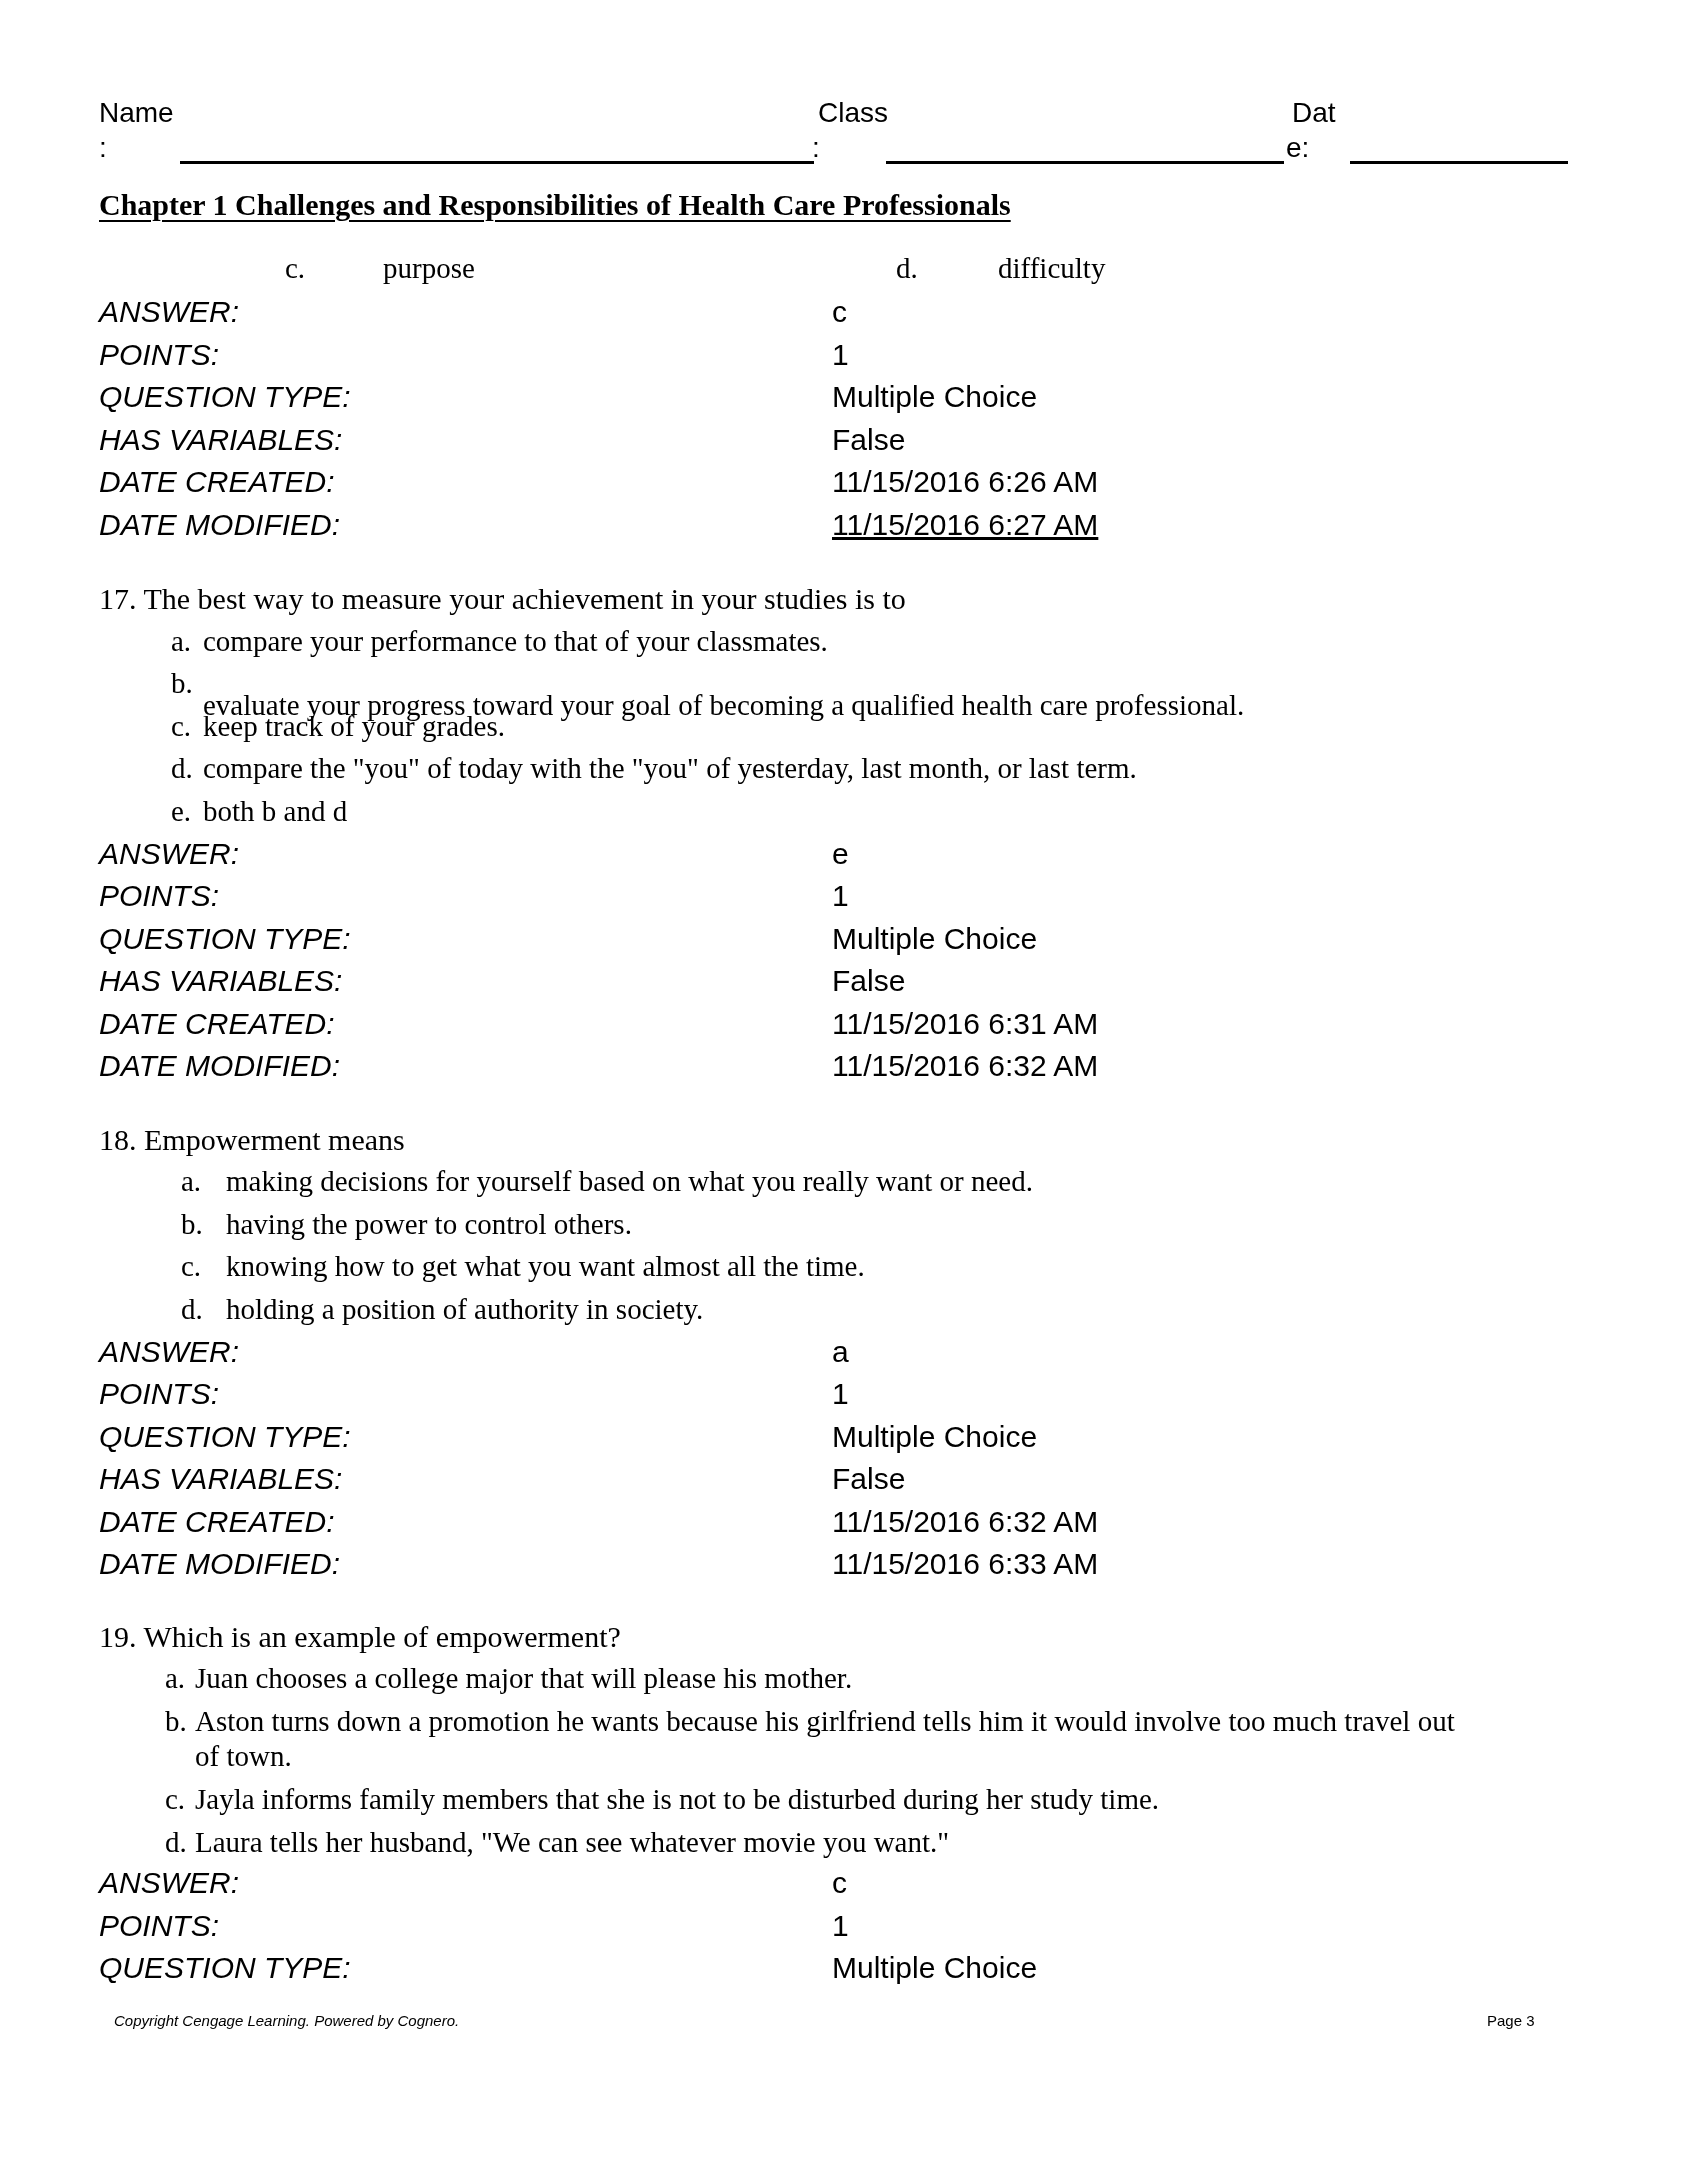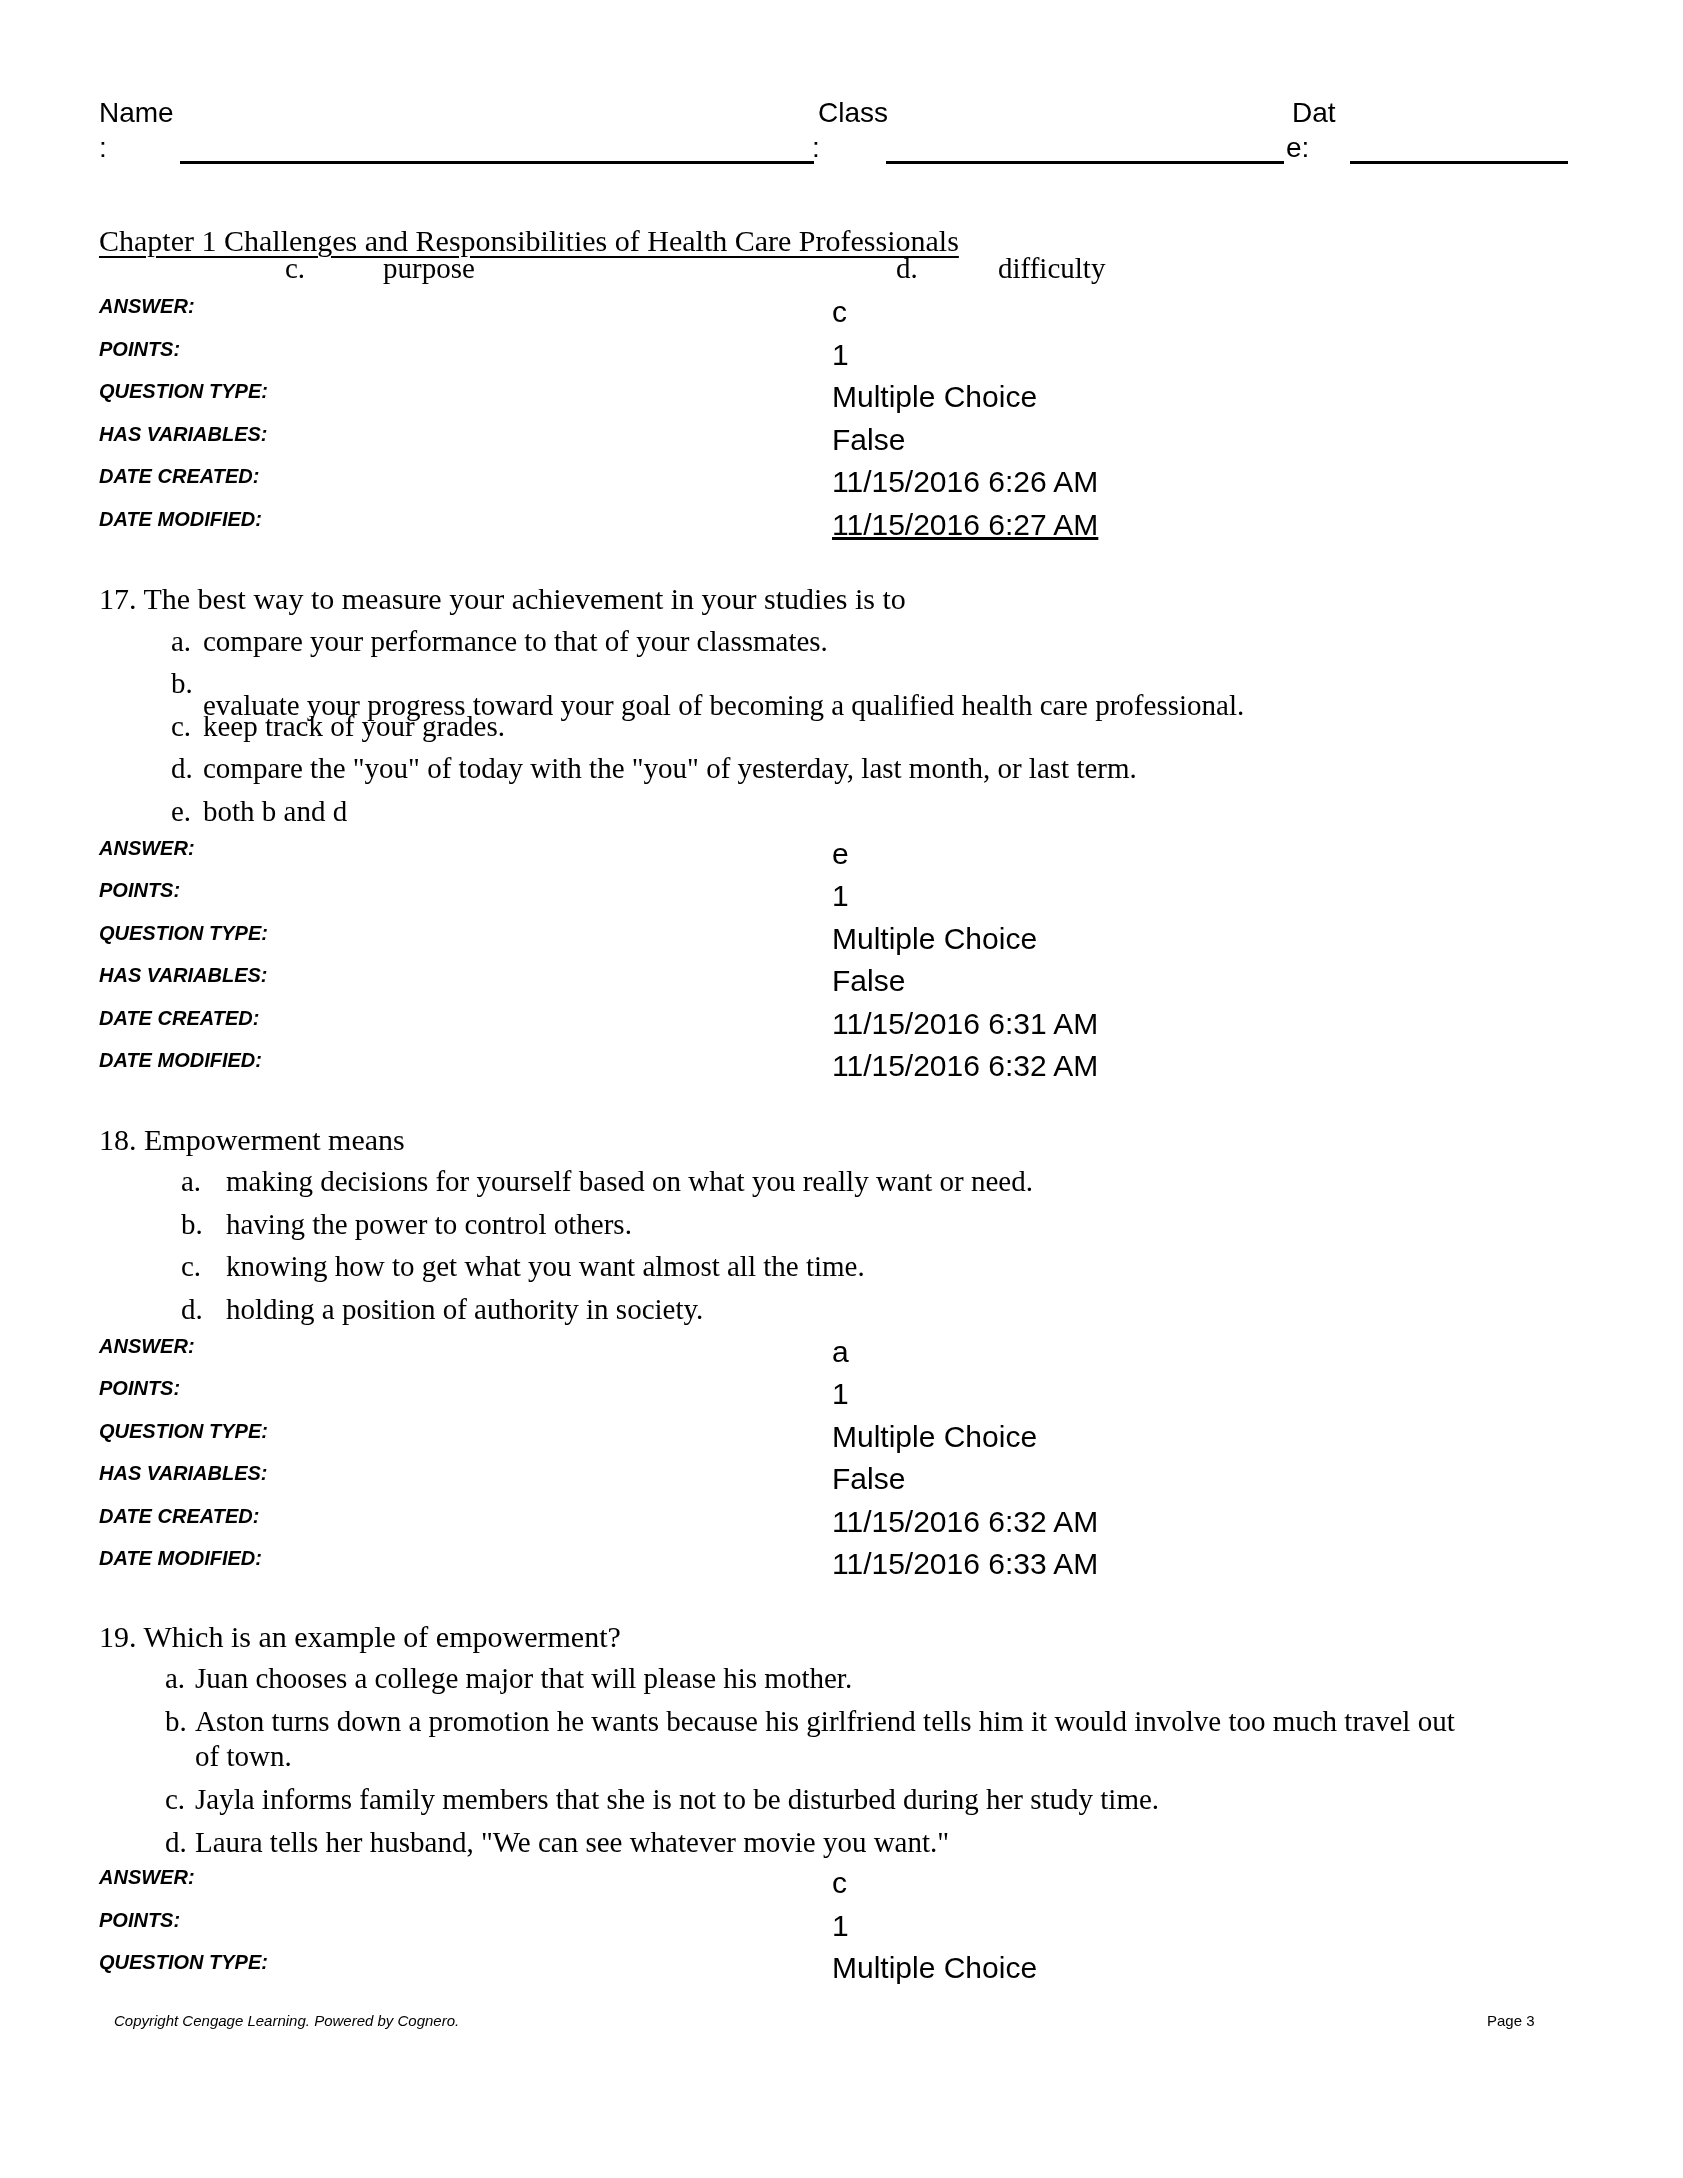--- a/index.html
+++ b/index.html
@@ -2,22 +2,22 @@
 <html><head>
 <meta charset="utf-8">
 <style>
   html,body{margin:0;padding:0;background:#fff;}
   body{width:1683px;height:2178px;position:relative;overflow:hidden;color:#000;}
   .sans{font-family:"Liberation Sans",sans-serif;}
   .serif{font-family:"Liberation Serif",serif;}
   .abs{position:absolute;white-space:nowrap;}
   .hdr{font-size:28px;}
   .uline{position:absolute;height:3px;background:#000;}
-  .title{font-size:30px;font-weight:normal;text-decoration:underline;text-decoration-thickness:2px;text-underline-offset:5px;margin-top:36px;}
-  .meta-k{font-size:20px;font-style:italic;font-weight:bold;}
+  .title{font-size:30px;font-weight:bold;text-decoration:underline;text-decoration-thickness:2px;text-underline-offset:5px;}
+  .meta-k{font-size:30px;font-style:italic;}
   .meta-v{font-size:30px;}
   .q{font-size:30px;}
   .opt{font-size:29px;}
   .foot{font-size:15px;text-align:right;}
 </style>
 </head>
 <body>
 
 <div>
   <span class="abs sans hdr" style="left:99px;top:97px;">Name</span>

